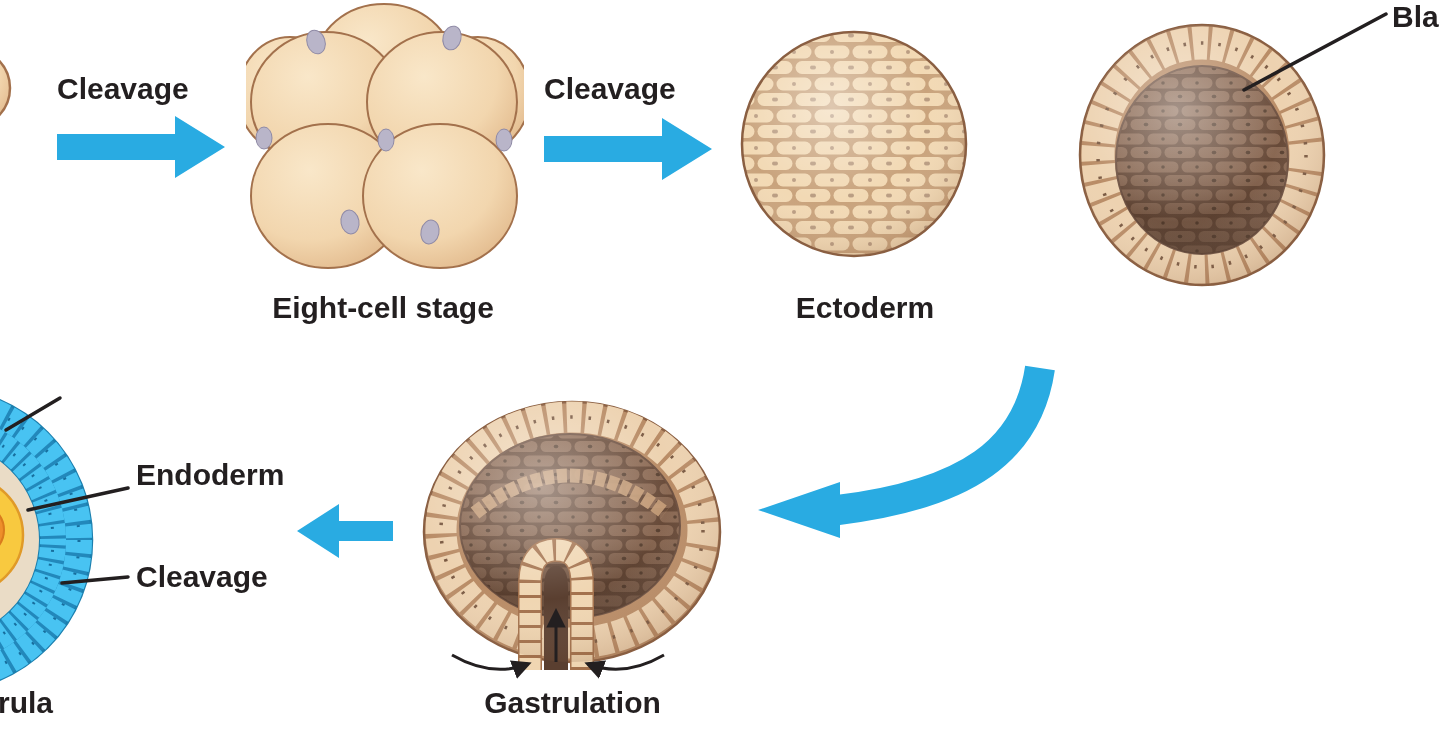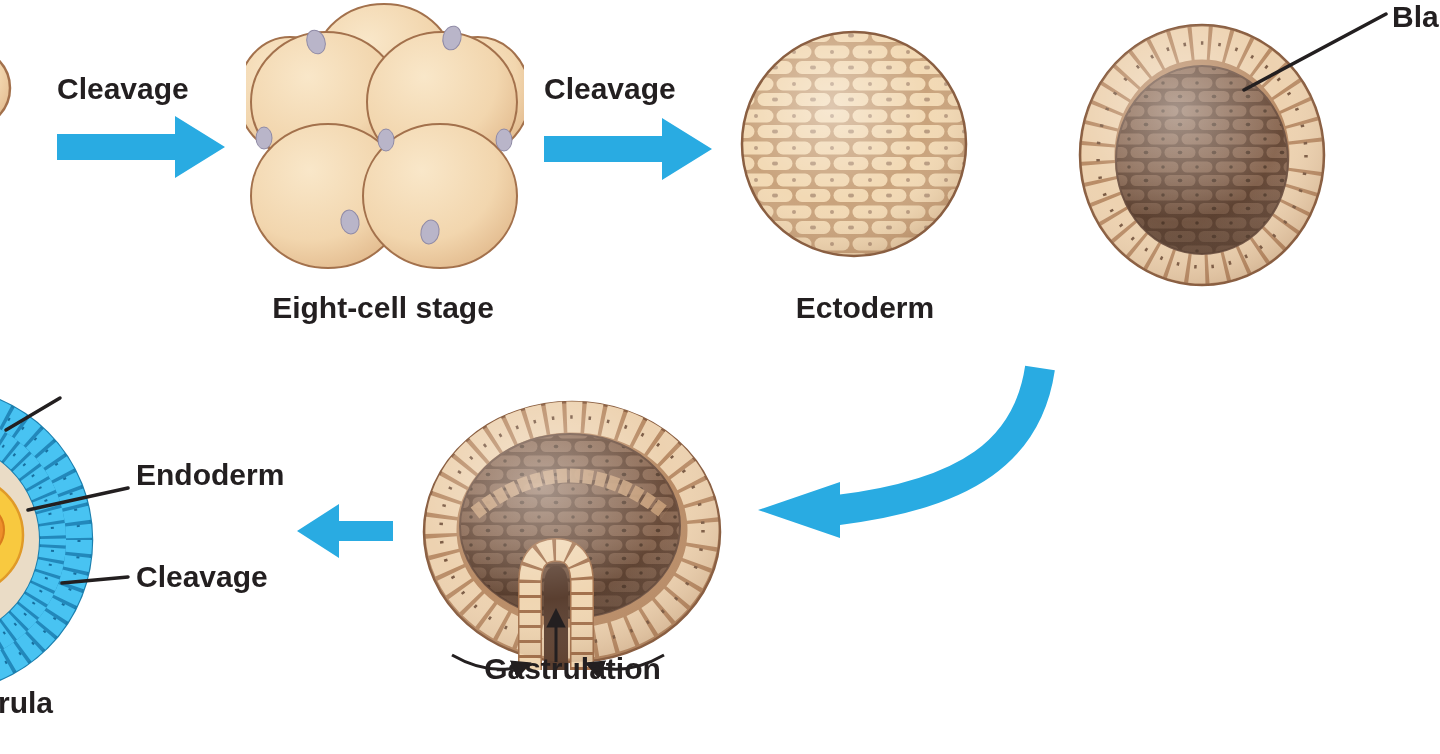--- a/index.html
+++ b/index.html
@@ -155,15 +155,15 @@
   </svg>
 
   <div class="lbl" style="left:57px;top:72px">Cleavage</div>
   <div class="lbl" style="left:544px;top:72px">Cleavage</div>
   <div class="lbl center" style="left:253px;top:291px;width:260px">Eight-cell stage</div>
   <div class="lbl center" style="left:795px;top:291px;width:140px">Ectoderm</div>
   <div class="lbl" style="left:1392px;top:0px">Blas</div>
   <div class="lbl" style="left:136px;top:458px">Endoderm</div>
   <div class="lbl" style="left:136px;top:560px">Cleavage</div>
   <div class="lbl" style="left:-2px;top:686px">rula</div>
-  <div class="lbl center" style="left:470px;top:652px;width:205px">Gastrulation</div>
+  <div class="lbl center" style="left:470px;top:686px;width:205px">Gastrulation</div>
 
 </div>
 
 </body></html>

